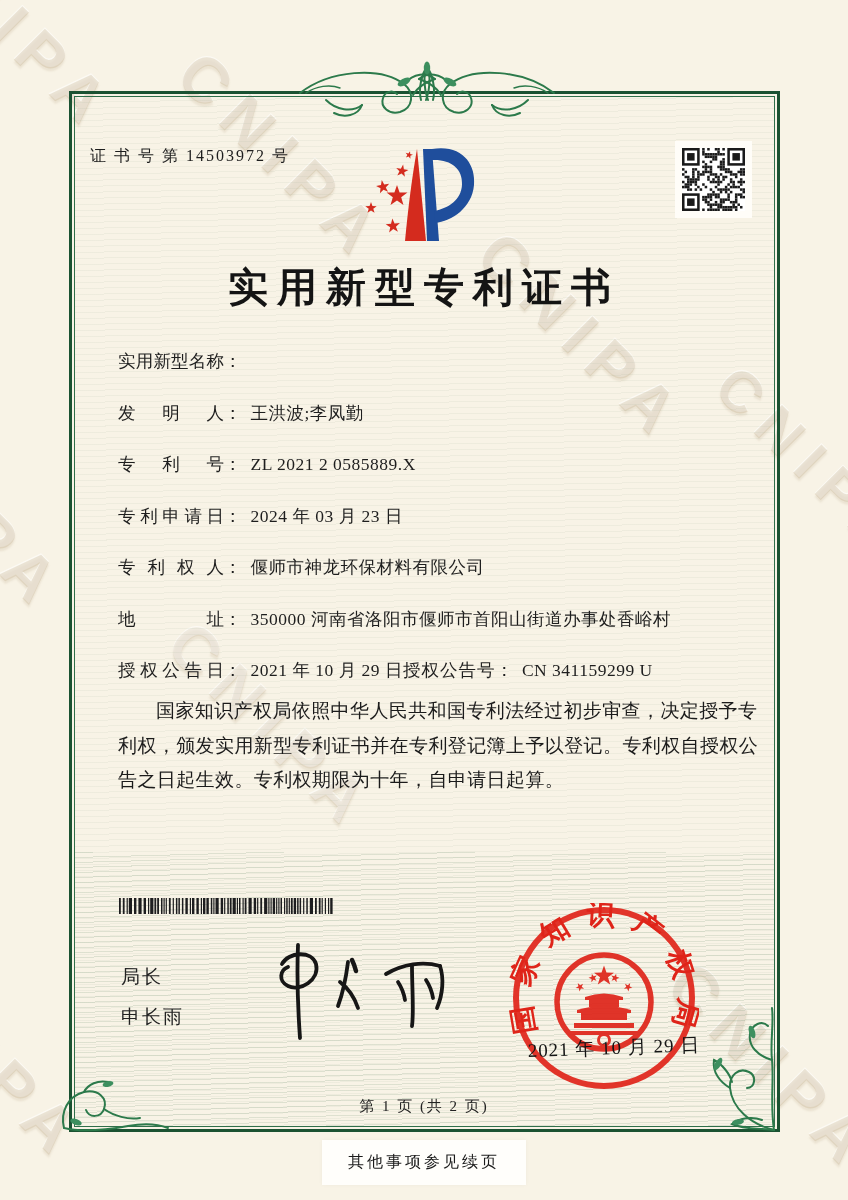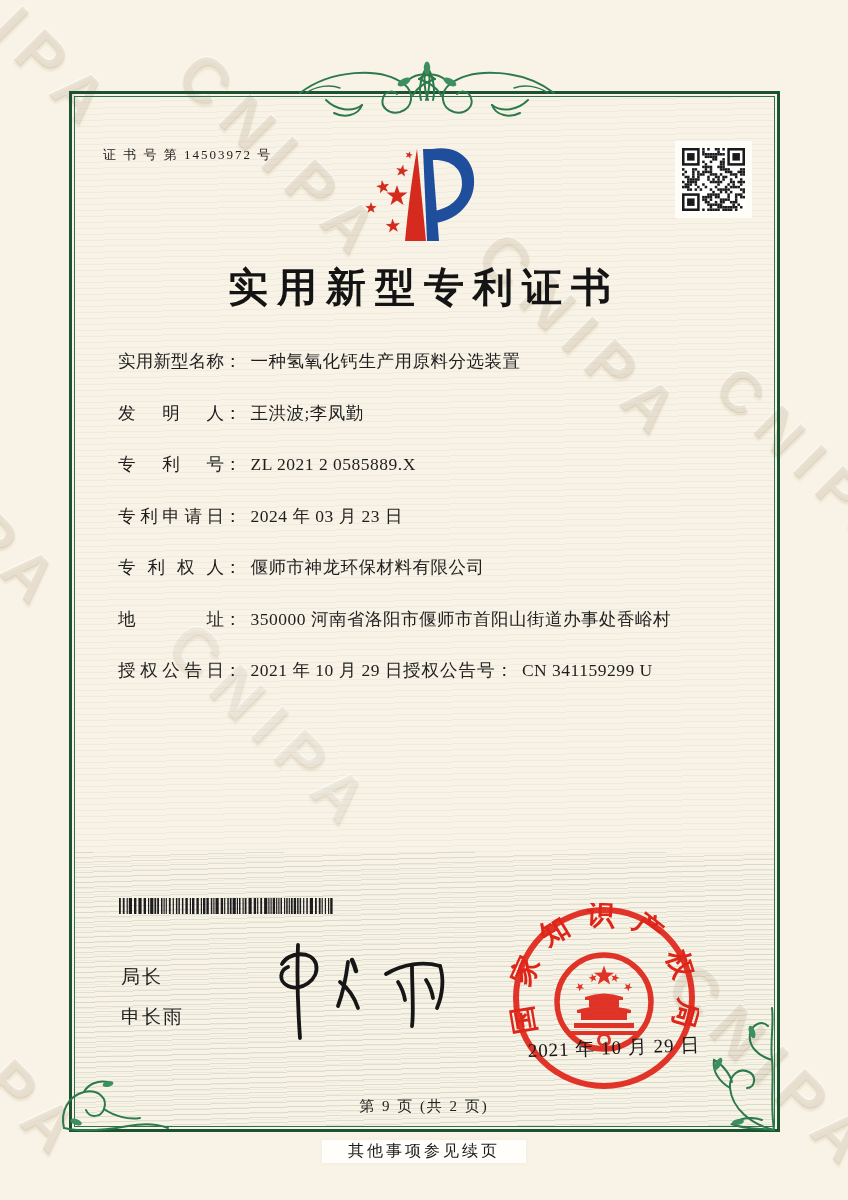--- a/index.html
+++ b/index.html
@@ -39,21 +39,21 @@
     position:absolute;left:74px;top:96px;width:701px;height:1031px;z-index:2;
     background:repeating-linear-gradient(179deg, rgba(150,170,145,0.10) 0 1px, transparent 1px 6px);
     pointer-events:none;
   }
   .waves-low{
     position:absolute;left:74px;top:852px;width:701px;height:275px;z-index:2;
     background:repeating-linear-gradient(178.5deg, rgba(128,158,128,0.22) 0 1px, transparent 1px 5px);
     pointer-events:none;
   }
   
-  .cert-no{position:absolute;left:103px;top:146px;font-size:13px;letter-spacing:2px;z-index:5;}
+  .cert-no{position:absolute;left:90px;top:146px;font-size:16px;letter-spacing:2px;z-index:5;}
   .logo{position:absolute;left:360px;top:143px;z-index:5;}
   .qr-pad{position:absolute;left:675px;top:141px;width:77px;height:77px;background:#fffdf8;
     display:flex;align-items:center;justify-content:center;z-index:5;}
   .title{
     position:absolute;left:0;right:0;top:252px;text-align:center;
     font-size:40px;font-weight:bold;letter-spacing:9px;color:#141414;z-index:5;margin-top:8px;
   }
   
   .fields{position:absolute;left:118px;top:351px;width:650px;font-size:17.5px;z-index:5;}
   .frow{display:flex;align-items:flex-end;margin-bottom:30.5px;line-height:21px;white-space:nowrap;}
@@ -81,21 +81,21 @@
   .seal{position:absolute;left:509px;top:903px;z-index:6;}
   .seal-date{
     position:absolute;left:514px;top:1035px;width:200px;text-align:center;
     font-size:19px;color:#151515;letter-spacing:1px;z-index:7;transform:rotate(-2deg);
   }
   
   .page-info{position:absolute;left:0;right:0;top:1097px;text-align:center;
     font-size:15px;letter-spacing:2px;color:#222;z-index:5;}
   .note-box{
     position:absolute;left:50%;top:1140px;transform:translateX(-50%);
-    background:#fffefb;padding:1px 26px;font-size:16px;letter-spacing:3px;
+    background:#fffefb;padding:12px 26px;font-size:16px;letter-spacing:3px;
     color:#1b1b1b;z-index:5;box-shadow:0 0 4px rgba(0,0,0,0.04);
   }
   
   .orn-top{position:absolute;left:296px;top:60px;z-index:3;}
   .orn-bl{position:absolute;left:58px;top:1076px;z-index:3;}
   .orn-br{position:absolute;left:682px;top:1006px;z-index:3;}
 </style>
 </head>
 <body>
 
@@ -409,21 +409,20 @@
       </g>
   </svg>
 </div>
 
 <div class="title">实用新型专利证书</div>
 
 <div class="fields">
   <div class="frow">
     <span class="flabel">实用新型名称</span>
       <span class="fcolon">：</span>
-    <span class="fvalue">一种氢氧化钙生产用原料分选装置</span>
   </div>
   <div class="frow">
     <span class="flabel">发明人</span>
       <span class="fcolon">：</span>
     <span class="fvalue">王洪波;李凤勤</span>
   </div>
   <div class="frow">
     <span class="flabel">专利号</span>
       <span class="fcolon">：</span>
     <span class="fvalue">ZL 2021 2 0585889.X</span>
@@ -449,20 +448,21 @@
     <span class="fvalue">2021 年 10 月 29 日</span>
     <span class="grant-group">
       <span class="grant-label">授权公告号</span>
         <span class="fcolon">：</span>
       <span class="fvalue">CN 341159299 U</span>
     </span>
   </div>
 </div>
 
 <div class="paras">
+  <p>国家知识产权局依照中华人民共和国专利法经过初步审查，决定授予专利权，颁发实用新型专利证书并在专利登记簿上予以登记。专利权自授权公告之日起生效。专利权期限为十年，自申请日起算。</p>
 </div>
 
 <svg class="barcode" width="218" height="16" viewBox="0 0 218 16">
   <g id="barcode-svg">
       <rect x="0.00" y="0" width="1.8" height="16" fill="#1d1d1f"></rect>
       <rect x="3.80" y="0" width="1.8" height="16" fill="#1d1d1f"></rect>
       <rect x="7.60" y="0" width="1.2" height="16" fill="#1d1d1f"></rect>
       <rect x="9.80" y="0" width="3.2" height="16" fill="#1d1d1f"></rect>
       <rect x="15.00" y="0" width="2.4" height="16" fill="#1d1d1f"></rect>
       <rect x="19.40" y="0" width="3.2" height="16" fill="#1d1d1f"></rect>
@@ -565,14 +565,14 @@
     <rect x="-15" y="-2" width="30" height="7"></rect>
     <path d="M-27,8 Q0,0 27,8 L27,11 L-27,11 Z"></path>
     <rect x="-23" y="11" width="46" height="7"></rect>
     <rect x="-30" y="21" width="60" height="5"></rect>
     <rect x="-34" y="29" width="68" height="4"></rect>
     <circle cx="0" cy="38" r="5.5" fill="none" stroke="#df2419" stroke-width="3"></circle>
   </g>
 </svg>
 <div class="seal-date">2021 年 10 月 29 日</div>
 
-<div class="page-info">第 9 页 (共 2 页)</div>
+<div class="page-info">第 1 页 (共 2 页)</div>
 <div class="note-box">其他事项参见续页</div>
 
 </body></html>

